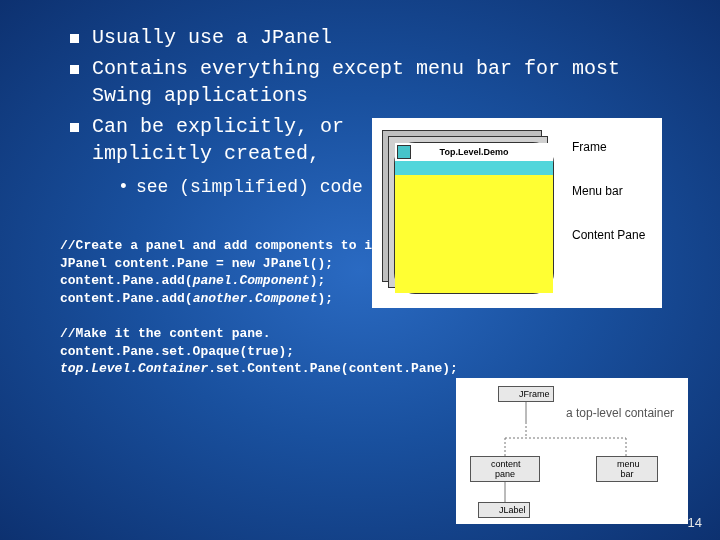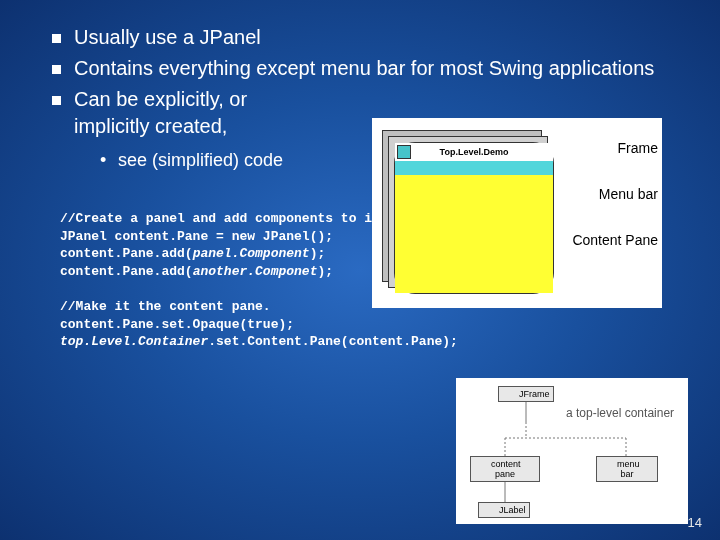--- a/index.html
+++ b/index.html
@@ -20,23 +20,24 @@
   }
   .title {
     text-align: center;
     font-size: 38px;
     font-weight: 400;
     padding-top: 10px;
     color: #111;
     font-family: Verdana, Geneva, sans-serif;
   }
   .body {
-    padding: 24px 40px 0 52px;
+    padding: 24px 40px 0 70px;
     font-size: 20px;
     line-height: 1.35;
+    font-family: Liberation Mono, monospace;
   }
   .bullets {
     list-style: none;
     padding: 0;
     margin: 0;
   }
   .bullets > li {
     position: relative;
     padding-left: 22px;
     margin-bottom: 4px;
@@ -139,24 +140,23 @@
   .fig1-cp {
     position: absolute;
     top: 32px; left: 0; right: 0; bottom: 0;
     background: #ffff33;
   }
   .fig1-labels {
     position: absolute;
     right: 4px;
     top: 22px;
     width: 86px;
-    font-size: 14px;
+    font-size: 12px;
     font-family: Arial, sans-serif;
     color: #000;
-    text-align: right;
   }
   .fig1-labels div { margin-bottom: 30px; }
 
   
   .fig2 {
     position: absolute;
     left: 456px;
     top: 378px;
     width: 232px;
     height: 146px;

